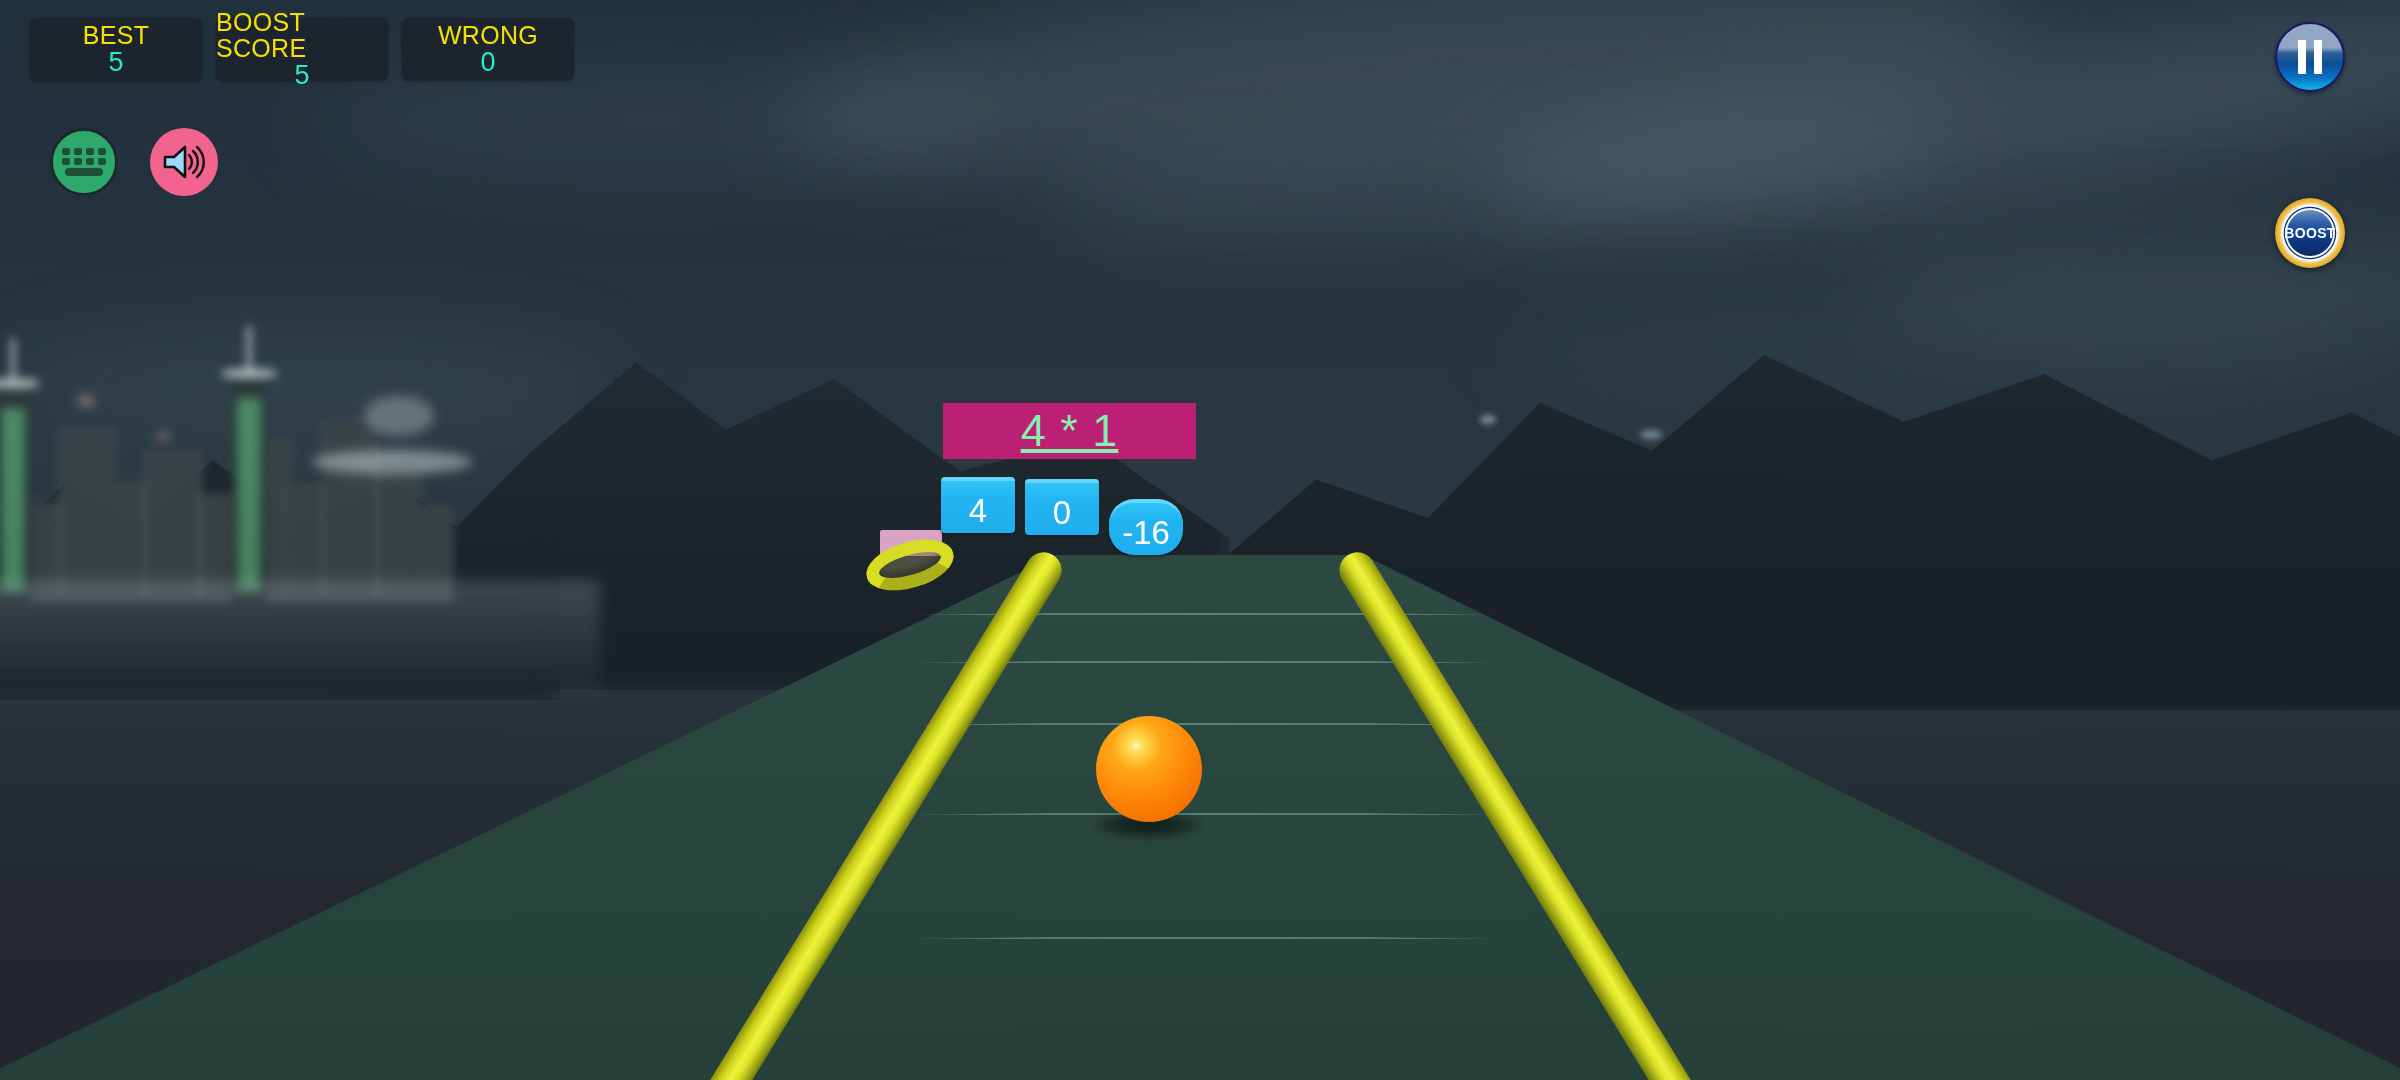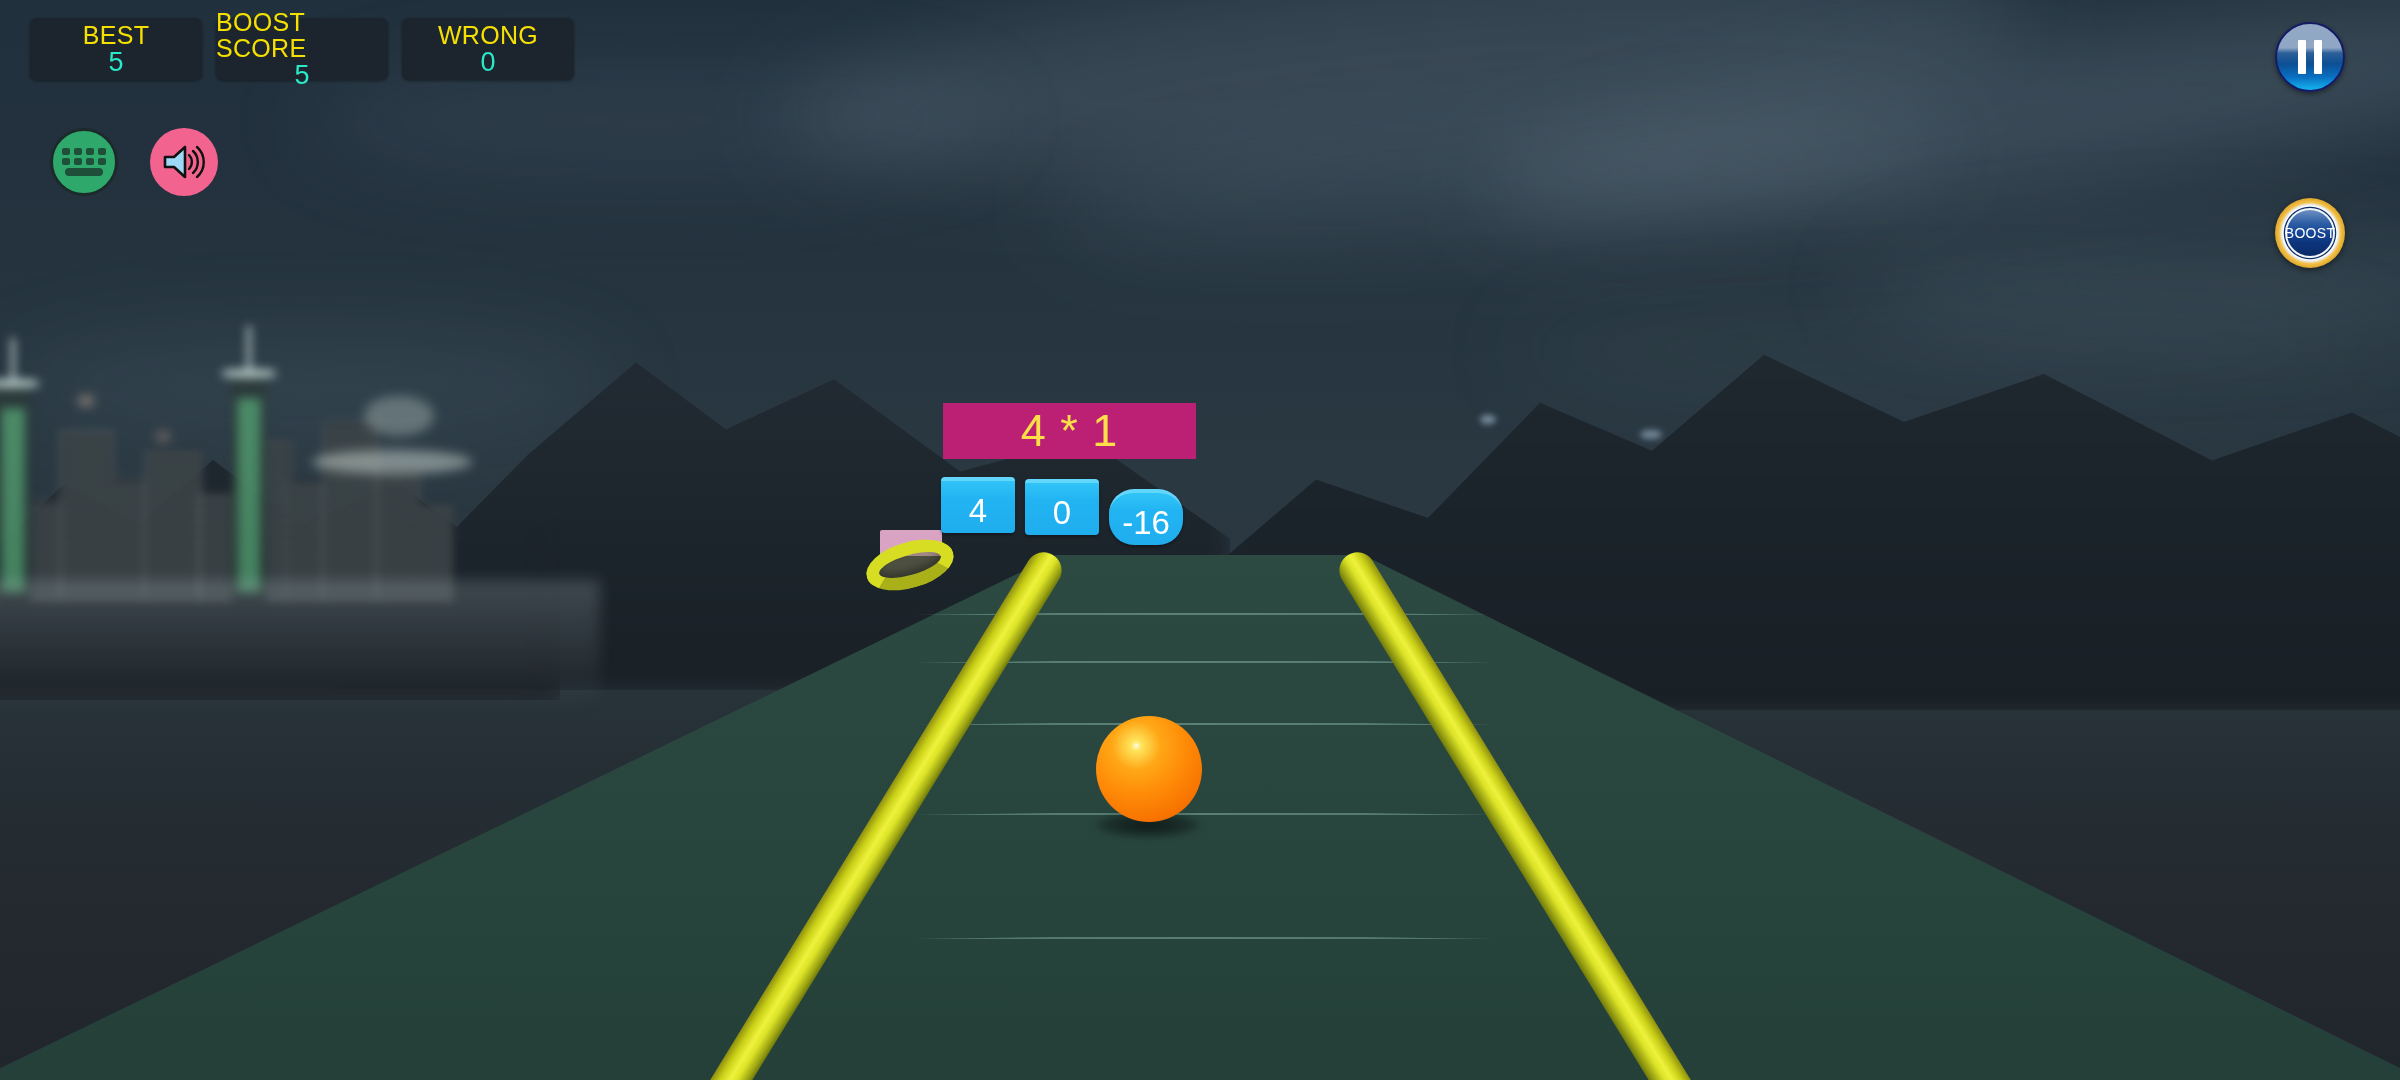--- a/index.html
+++ b/index.html
@@ -136,35 +136,36 @@
     background:radial-gradient(circle at 38% 28%, #fffbe8 0%, #ffe45c 5%, #ffa716 24%, #ff8c08 48%, #f77400 74%, #e05f00 100%);
   }
 
   
   .question-banner {
     position:absolute; left:943px; top:403px; width:253px; height:56px;
     background:#bc2074;
     display:flex; align-items:center; justify-content:center;
   }
   .question-text {
-    color:#fde047; font-size:45px; font-weight:400;
+    color:#86efac; font-size:45px; font-weight:400;
     letter-spacing:1px; line-height:1; white-space:nowrap;
     transform:translateY(-1px);
+    text-decoration:underline;
   }
   .answers { position:absolute; left:941px; top:477px; display:flex; gap:10px; }
   .answer-tile {
     width:74px; height:56px;
     border-radius:4px;
     background:linear-gradient(180deg,#31c4f7 0%,#22b4f2 34%,#1fadee 100%);
     border-top:4px solid #62d6fb;
     display:flex; align-items:center; justify-content:center;
     box-shadow:0 2px 3px rgba(0,0,0,0.35);
   }
   .answer-tile.t2 { margin-top:2px; }
-  .answer-tile.t3 { margin-top:12px;border-radius:25px; }
+  .answer-tile.t3 { margin-top:22px;border-radius:25px; }
   .answer-text { color:#ffffff; font-size:33px; line-height:1; transform:translateY(3px); }
 
   
   .stats { position:absolute; left:30px; top:18px; display:flex; gap:14px; }
   .stat-panel {
     width:172px; height:62px;
     background:#1c242e;
     border-radius:7px;
     display:flex; flex-direction:column; align-items:center; justify-content:center;
     box-shadow:0 1px 3px rgba(0,0,0,0.4);
@@ -209,21 +210,21 @@
       radial-gradient(circle at 50% 50%, #1a4f9e 0%, #123f84 38%, #0c2f66 52%, #ffffff 54%, #e9edf2 57%, #f3c24a 62%, #d79a1c 74%, #b8790c 86%, #f0cf72 100%);
     display:flex; align-items:center; justify-content:center;
     box-shadow:0 2px 6px rgba(0,0,0,0.5);
   }
   .boost-inner {
     width:50px; height:50px; border-radius:50%;
     background:linear-gradient(180deg,#6d8fc2 0%,#2e5fa5 28%,#134394 52%,#0d347c 72%,#0a2a66 100%);
     display:flex; align-items:center; justify-content:center;
     border:2px solid #f2f5f8;
   }
-  .boost-text { color:#ffffff; font-size:14px; font-weight:400; letter-spacing:0.3px; }
+  .boost-text { color:#ffffff; font-size:14px; font-weight:700; letter-spacing:0.3px; }
 </style>
 </head>
 <body>
 
 <div id="stage">
 
   <div class="sky"></div>
 
   <div class="cloud c1"></div>
   <div class="cloud c2"></div>

